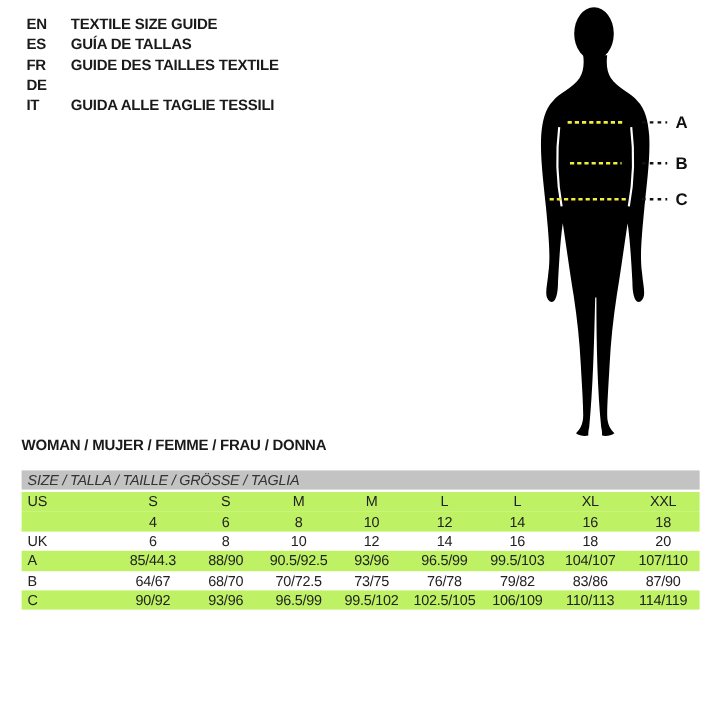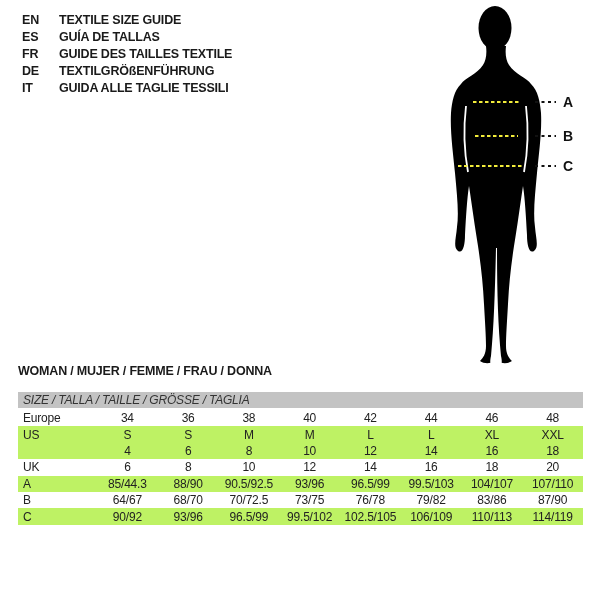--- a/index.html
+++ b/index.html
@@ -44,21 +44,20 @@
     <div class="lang-row">
       <span class="lang-code">ES</span>
       <span class="lang-label">GUÍA DE TALLAS</span>
     </div>
     <div class="lang-row">
       <span class="lang-code">FR</span>
       <span class="lang-label">GUIDE DES TAILLES TEXTILE</span>
     </div>
     <div class="lang-row">
       <span class="lang-code">DE</span>
-      <span class="lang-label">TEXTILGRÖßENFÜHRUNG</span>
     </div>
     <div class="lang-row">
       <span class="lang-code">IT</span>
       <span class="lang-label">GUIDA ALLE TAGLIE TESSILI</span>
     </div>
   </div>
 
   <svg class="figure" width="180" height="368" viewBox="0 0 180 368">
     <ellipse cx="75" cy="28" rx="16.5" ry="22" fill="#000"></ellipse>
     <path fill="#000" d="
@@ -106,31 +105,20 @@
     <text x="143" y="107" font-size="14" font-weight="600" fill="#111">A</text>
     <text x="143" y="141" font-size="14" font-weight="600" fill="#111">B</text>
     <text x="143" y="171" font-size="14" font-weight="600" fill="#111">C</text>
   </svg>
 
   <div class="gender-line">WOMAN / MUJER / FEMME / FRAU / DONNA</div>
 
   <div class="size-table">
     <div class="table-header">SIZE / TALLA / TAILLE / GRÖSSE / TAGLIA</div>
     <div class="table-body" id="table-body">
-        <div class="trow">
-          <span class="cell label">Europe</span>
-          <span class="cell">34</span>
-          <span class="cell">36</span>
-          <span class="cell">38</span>
-          <span class="cell">40</span>
-          <span class="cell">42</span>
-          <span class="cell">44</span>
-          <span class="cell">46</span>
-          <span class="cell">48</span>
-        </div>
         <div class="trow shaded">
           <span class="cell label">US</span>
           <span class="cell">S</span>
           <span class="cell">S</span>
           <span class="cell">M</span>
           <span class="cell">M</span>
           <span class="cell">L</span>
           <span class="cell">L</span>
           <span class="cell">XL</span>
           <span class="cell">XXL</span>

